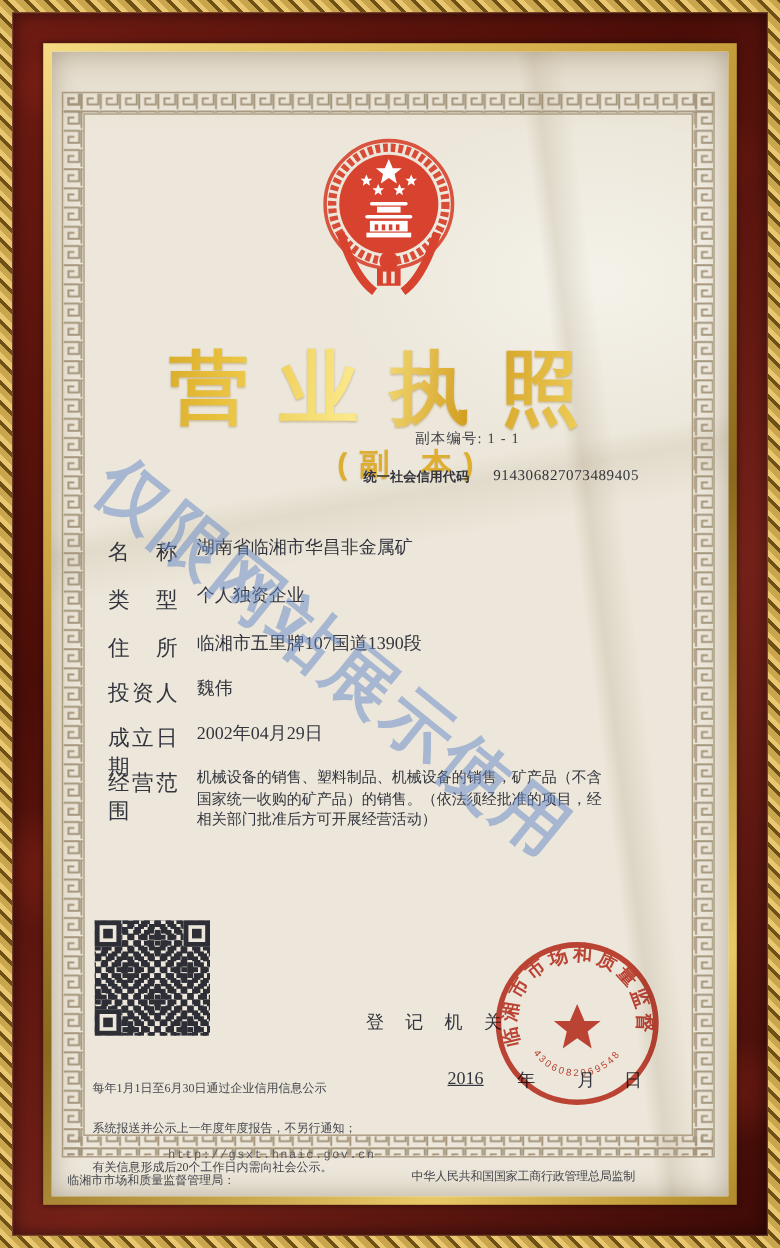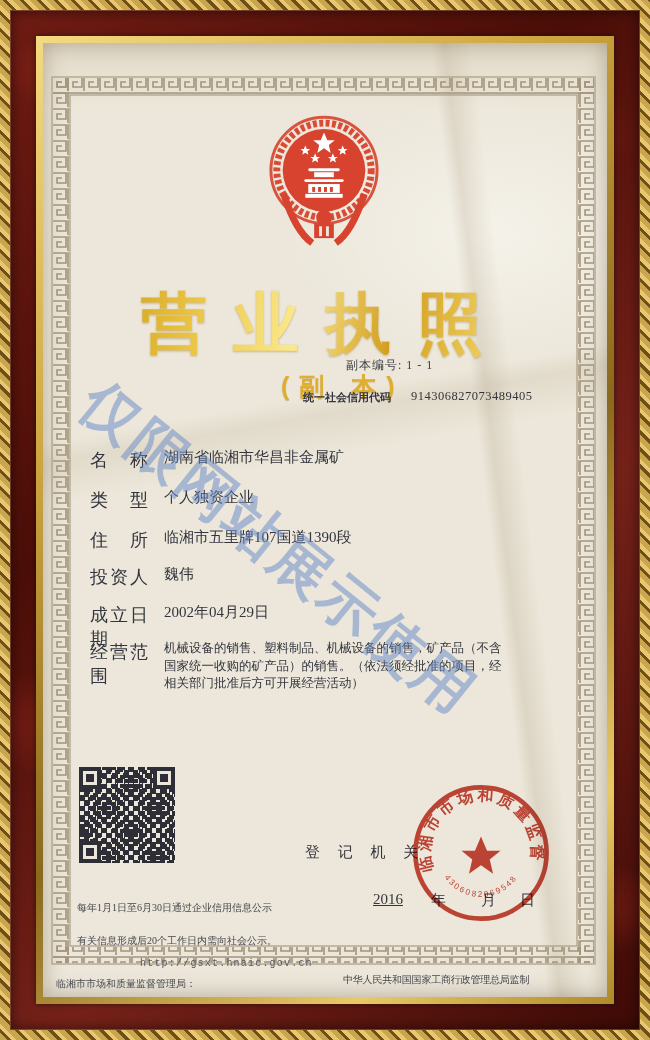--- a/index.html
+++ b/index.html
@@ -200,20 +200,21 @@
       <text font-size="15.5" fill="#c53a2c" font-weight="700" font-family="Liberation Serif, serif">
         <textPath href="#sealArc" startOffset="0" textLength="240">临湘市市场和质量监督管理局</textPath>
       </text>
       <text font-size="8" fill="#c53a2c" letter-spacing="2" text-anchor="middle" font-family="Liberation Sans, sans-serif">
         <textPath href="#sealArcB" startOffset="50%">4306082069548</textPath>
       </text>
     </svg>
 
     <div class="notes">
       <div>每年1月1日至6月30日通过企业信用信息公示</div>
+      <div>系统报送并公示上一年度年度报告，不另行通知；</div>
       <div>有关信息形成后20个工作日内需向社会公示。</div>
     </div>
 
     <div class="furl">http://gsxt.hnaic.gov.cn</div>
     <div class="fsite">临湘市市场和质量监督管理局：</div>
     <div class="fissuer">中华人民共和国国家工商行政管理总局监制</div>
 
     <div class="watermark">仅限网站展示使用</div>
   </div>
 </div>

